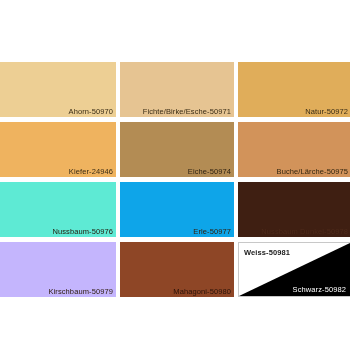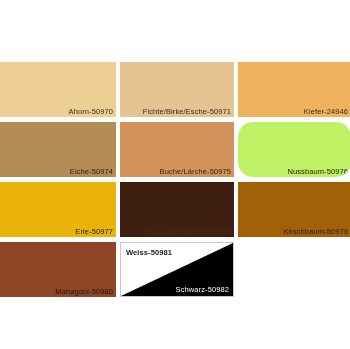--- a/index.html
+++ b/index.html
@@ -91,46 +91,49 @@
   <div class="swatch-grid">
 
     <div class="swatch" style="background-color: rgb(237, 207, 148);">
       <span class="swatch-label" style="color: rgb(58, 45, 22);">Ahorn-50970</span>
     </div>
 
     <div class="swatch" style="background-color: rgb(230, 196, 146);">
       <span class="swatch-label" style="color: rgb(58, 45, 22); padding-left: 8px;">Fichte/Birke/Esche-50971</span>
     </div>
 
+    <div class="swatch" style="background-color: rgb(224, 173, 90);">
+      <span class="swatch-label" style="color: rgb(58, 45, 22);">Natur-50972</span>
+    </div>
 
     <div class="swatch" style="background-color: rgb(239, 179, 95);">
       <span class="swatch-label" style="color: rgb(58, 45, 22);">Kiefer-24946</span>
     </div>
 
     <div class="swatch" style="background-color: rgb(179, 140, 84);">
       <span class="swatch-label" style="color: rgb(46, 35, 19);">Eiche-50974</span>
     </div>
 
     <div class="swatch" style="background-color: rgb(210, 147, 90);">
       <span class="swatch-label" style="color: rgb(51, 38, 15);">Buche/Lärche-50975</span>
     </div>
 
-    <div class="swatch" style="background-color: #bef264; border-radius: 15px;">
+    <div class="swatch" style="background-color: #5eead4;">
       <span class="swatch-label" style="color: rgb(36, 26, 12);">Nussbaum-50976</span>
     </div>
 
-    <div class="swatch" style="background-color: #eab308;">
+    <div class="swatch" style="background-color: #0ea5e9;">
       <span class="swatch-label" style="color: rgb(50, 33, 15);">Erle-50977</span>
     </div>
 
     <div class="swatch" style="background-color: rgb(63, 31, 18);">
       <span class="swatch-label" style="color: rgb(77, 42, 26);">Nussbaum Dunkel-50978</span>
     </div>
 
-    <div class="swatch" style="background-color: #a16207; padding-left: 12px;">
+    <div class="swatch" style="background-color: #c4b5fd; padding-left: 12px;">
       <span class="swatch-label" style="color: rgb(44, 26, 12);">Kirschbaum-50979</span>
     </div>
 
     <div class="swatch" style="background-color: rgb(142, 70, 38);">
       <span class="swatch-label" style="color: rgb(42, 18, 8);">Mahagoni-50980</span>
     </div>
 
     <div class="swatch split" style="background-color: rgb(255, 255, 255); border-color: rgb(200, 200, 200);">
       <div class="split-black" style="background-color: rgb(0, 0, 0);"></div>
       <span class="split-label-top" style="color: rgb(26, 26, 26); font-weight: bold;">Weiss-50981</span>

